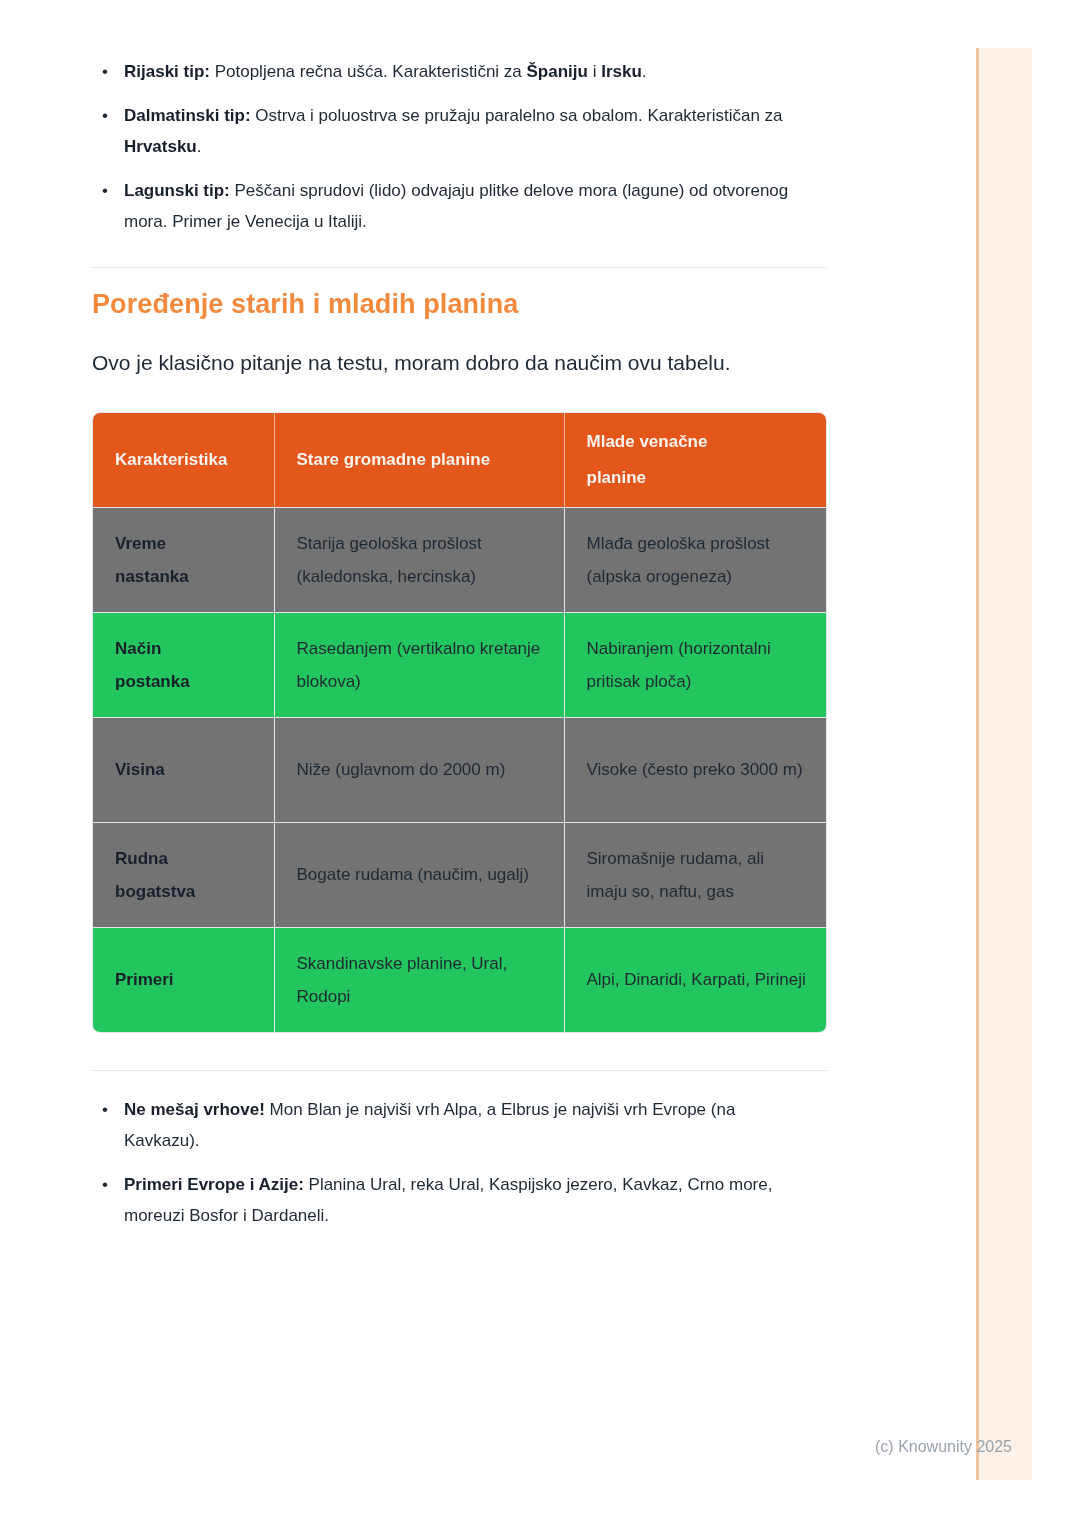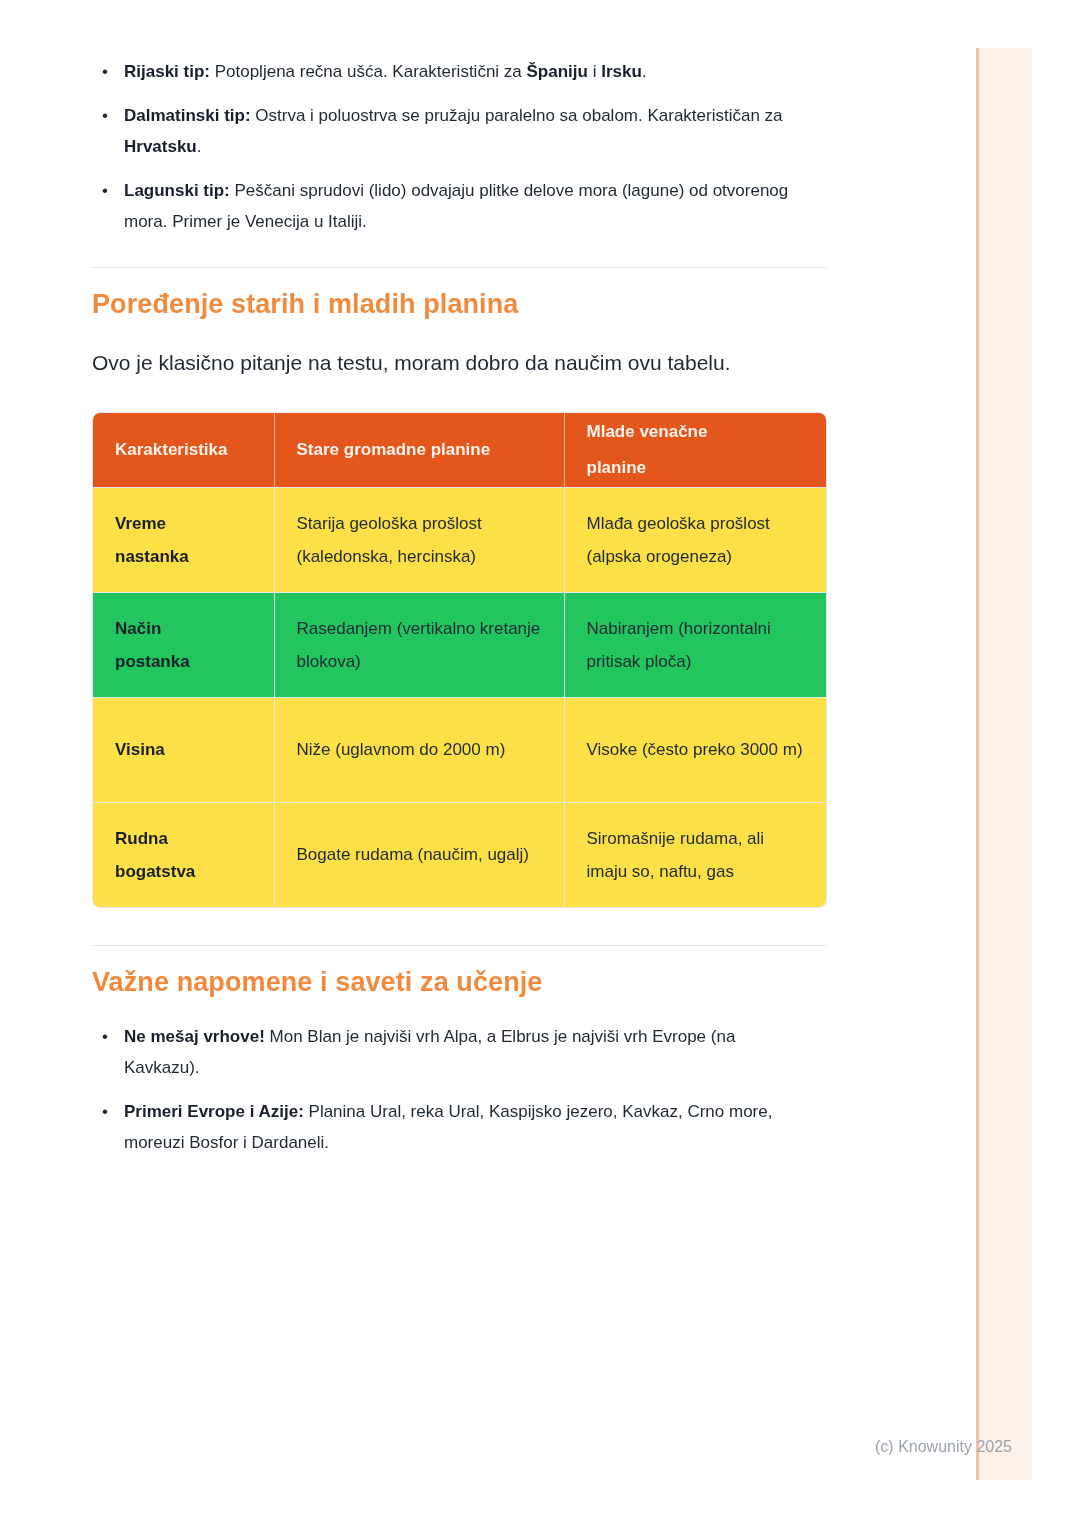--- a/index.html
+++ b/index.html
@@ -80,35 +80,35 @@
   table.cmp col.c2 { width: 290px; }
   table.cmp col.c3 { width: 264px; }
   table.cmp th {
     background: #e4571c;
     color: #fdf4ee;
     font-size: 17px;
     line-height: 36px;
     font-weight: bold;
     text-align: left;
     vertical-align: middle;
-    height: 74px;
+    height: 94px;
     padding: 0 16px 0 22px;
     border-left: 1px solid rgba(255,255,255,0.55);
   }
   table.cmp th:first-child { border-left: none; margin-left: 36px; }
   table.cmp th.th-young { padding-right: 60px; }
   table.cmp td {
     font-size: 17px;
     line-height: 33px;
     vertical-align: middle;
     height: 105px;
     padding: 0 20px 0 22px;
     border-top: 1px solid #e4e7eb;
     border-left: 1px solid #e4e7eb;
-    background: #fde047;
+    background: #737373;
   }
   table.cmp td:first-child { border-left: none; padding-right: 36px; }
   table.cmp td.label { font-weight: bold; color: #18202b; }
   table.cmp tr.alt td { background: #22c55e; }
   
   .side-strip {
     position: absolute;
     left: 976px;
     top: 48px;
     width: 56px;
@@ -175,27 +175,31 @@
           <tr>
             <td class="label">Visina</td>
             <td>Niže (uglavnom do 2000 m)</td>
             <td>Visoke (često preko 3000 m)</td>
           </tr>
           <tr>
             <td class="label">Rudna bogatstva</td>
             <td>Bogate rudama (naučim, ugalj)</td>
             <td>Siromašnije rudama, ali imaju so, naftu, gas</td>
           </tr>
+          <tr class="alt">
+            <td class="label">Primeri</td>
+            <td>Skandinavske planine, Ural, Rodopi</td>
+            <td>Alpi, Dinaridi, Karpati, Pirineji</td>
+          </tr>
         </tbody>
       </table>
     </div>
 
     <hr class="divider divider-2">
 
-    <h2 class="section-heading">Važne napomene i saveti za učenje</h2>
 
     <ul class="bullets" style="margin-top: 23px;">
       <li><span class="dot">•</span><span class="b">Ne mešaj vrhove!</span><span> Mon Blan je najviši vrh Alpa, a Elbrus je najviši vrh Evrope (na Kavkazu).</span></li>
       <li><span class="dot">•</span><span class="b">Primeri Evrope i Azije:</span><span> Planina Ural, reka Ural, Kaspijsko jezero, Kavkaz, Crno more, moreuzi Bosfor i Dardaneli.</span></li>
     </ul>
 
   </div>
 
   <div class="footer-credit">(c) Knowunity 2025</div>
 

